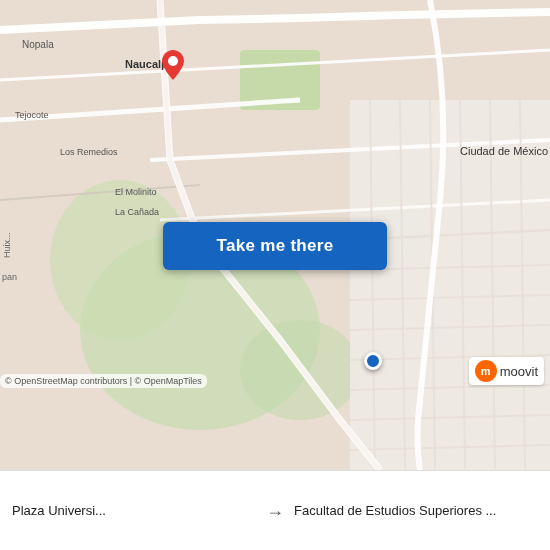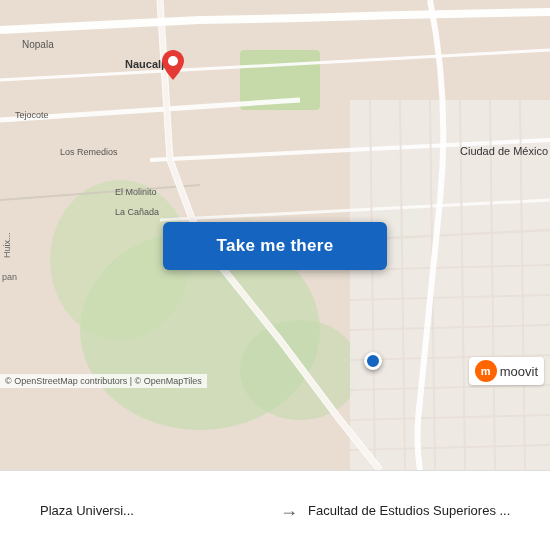--- a/index.html
+++ b/index.html
@@ -92,21 +92,20 @@
       border-top: 1px solid #ddd;
       z-index: 20;
     }
 
     #bottom-bar .route-from {
       flex: 1;
       display: flex;
       flex-direction: column;
       justify-content: center;
       overflow: hidden;
-      margin-left: 28px;
     }
 
     #bottom-bar .route-label {
       font-size: 11px;
       color: #888;
       white-space: nowrap;
       overflow: hidden;
       text-overflow: ellipsis;
     }
 
@@ -137,20 +136,21 @@
     
     #attribution {
       position: absolute;
       bottom: 82px;
       left: 0;
       background: rgba(255,255,255,0.75);
       font-size: 9px;
       color: #555;
       padding: 2px 5px;
       z-index: 15;
+      border-radius: 6px;
     }
 
     
     #moovit-logo {
       position: absolute;
       bottom: 85px;
       right: 6px;
       z-index: 15;
       display: flex;
       align-items: center;

